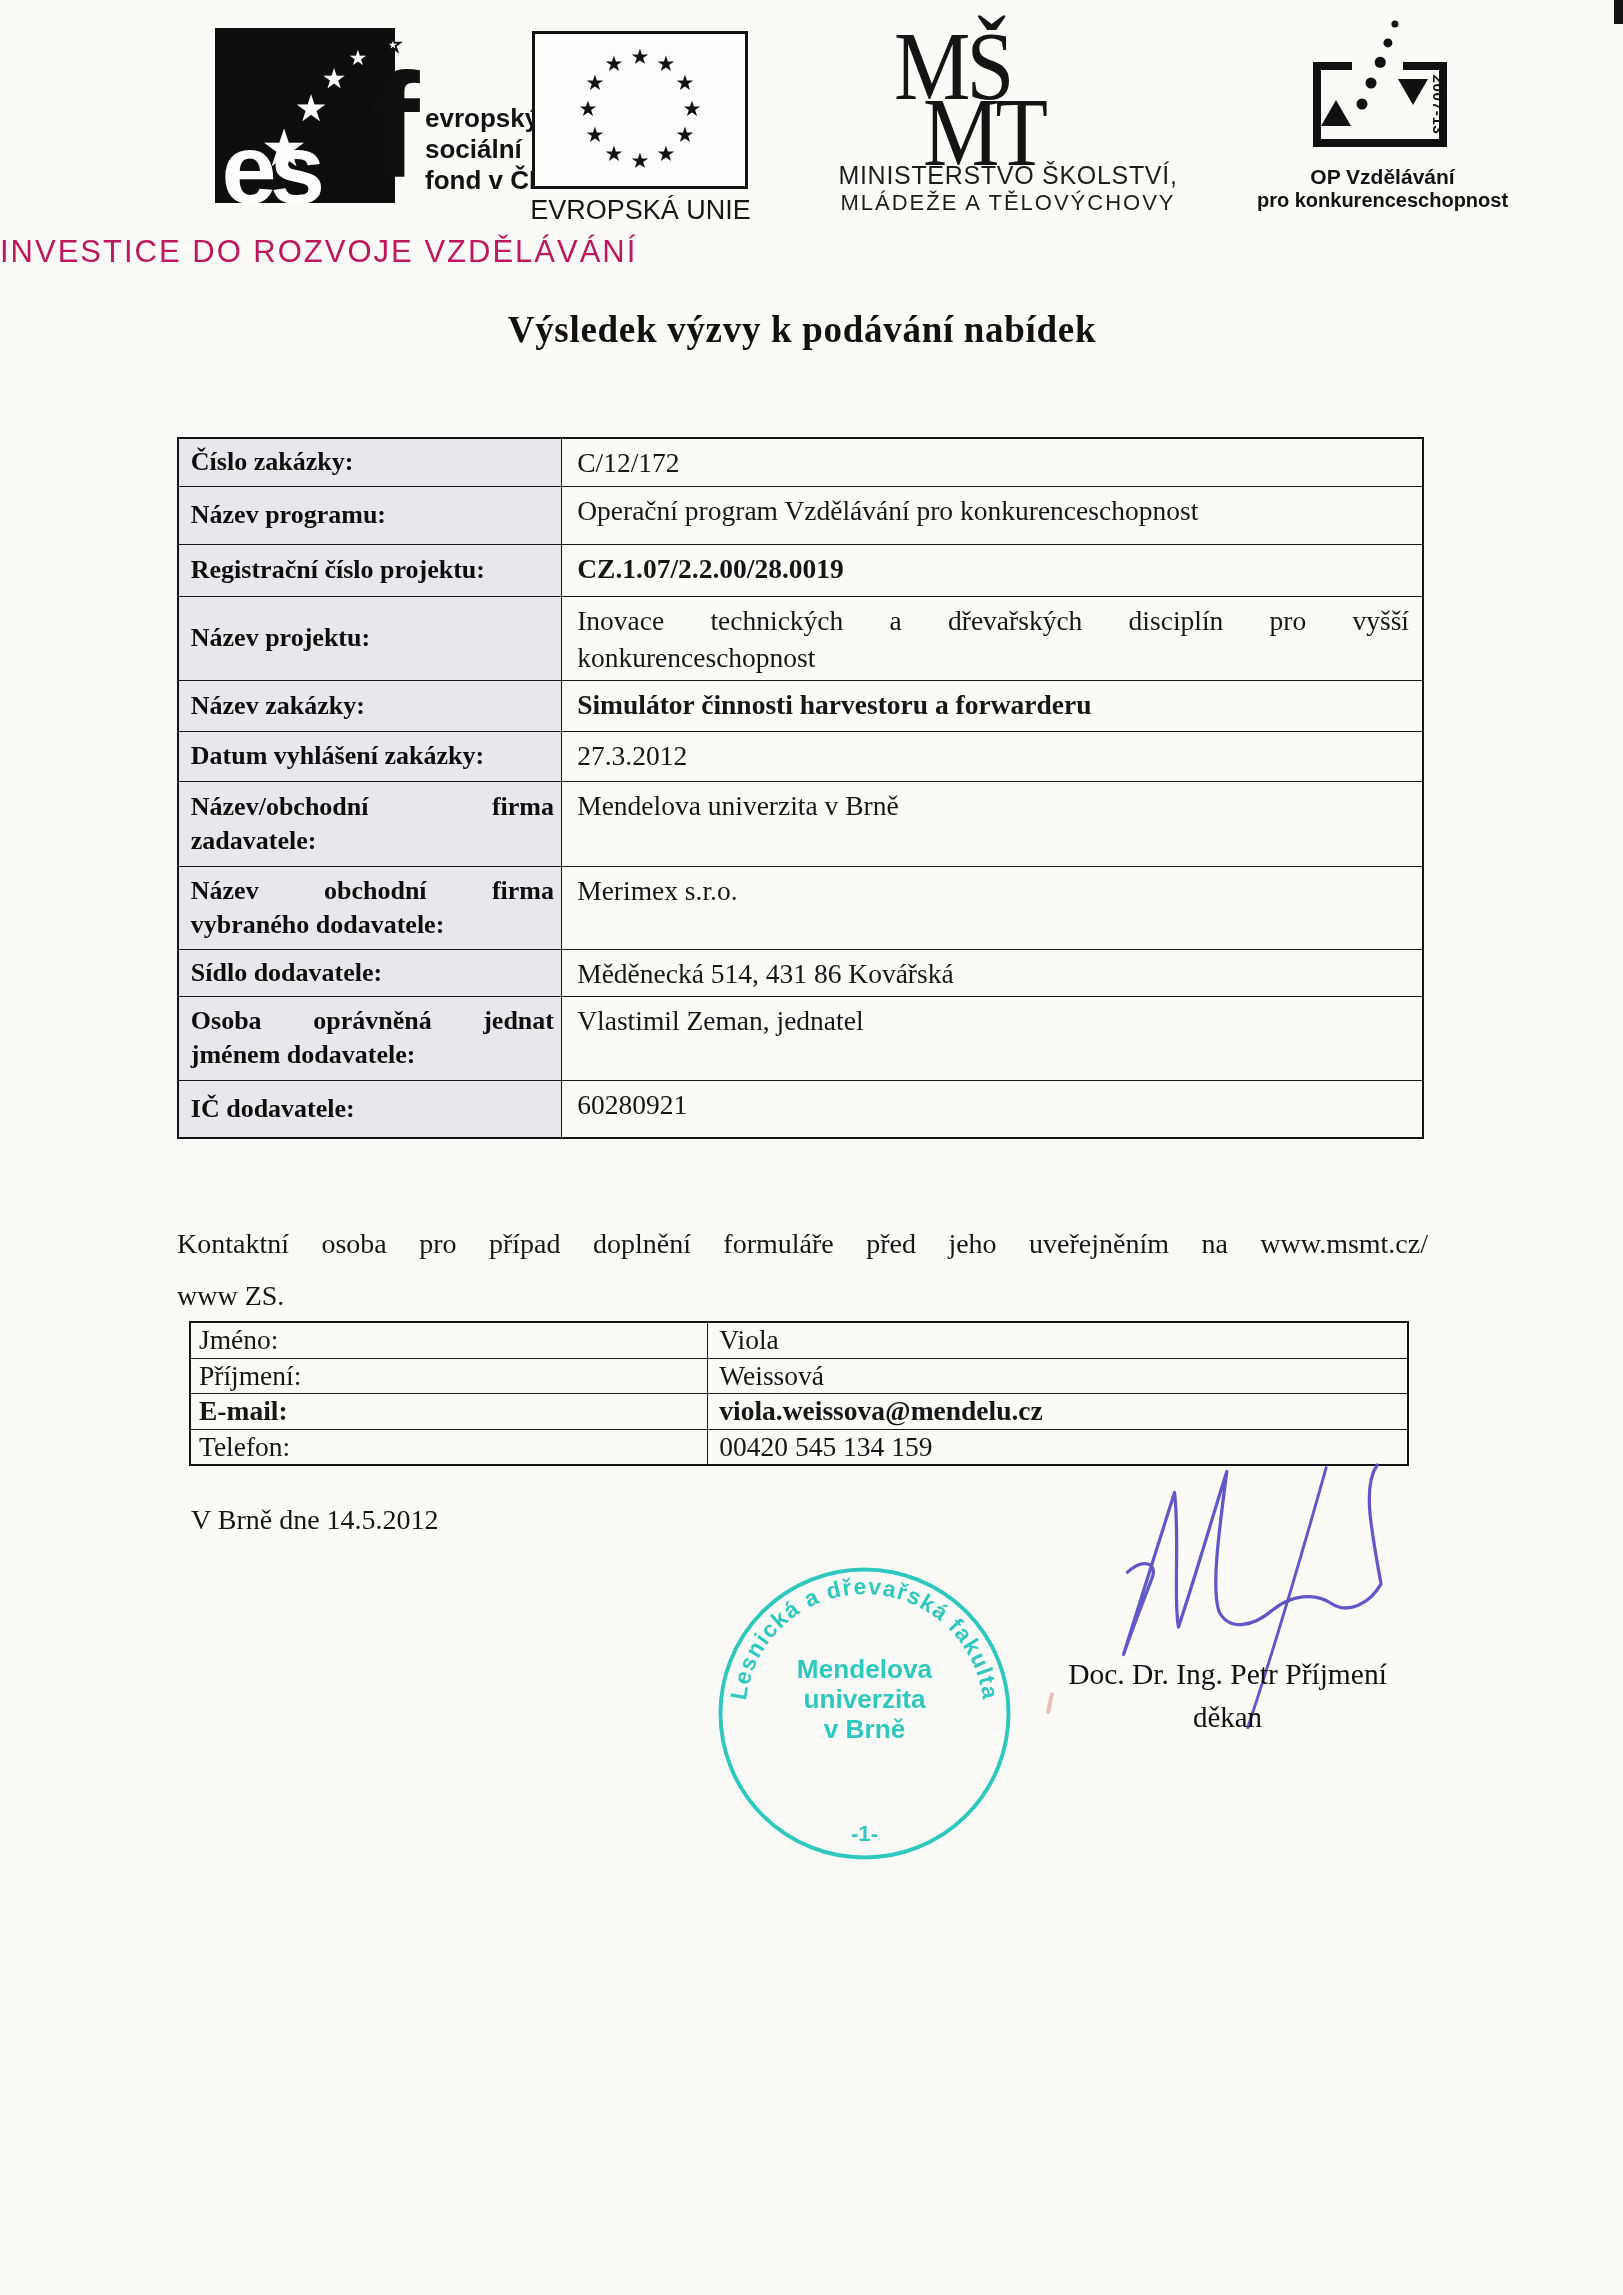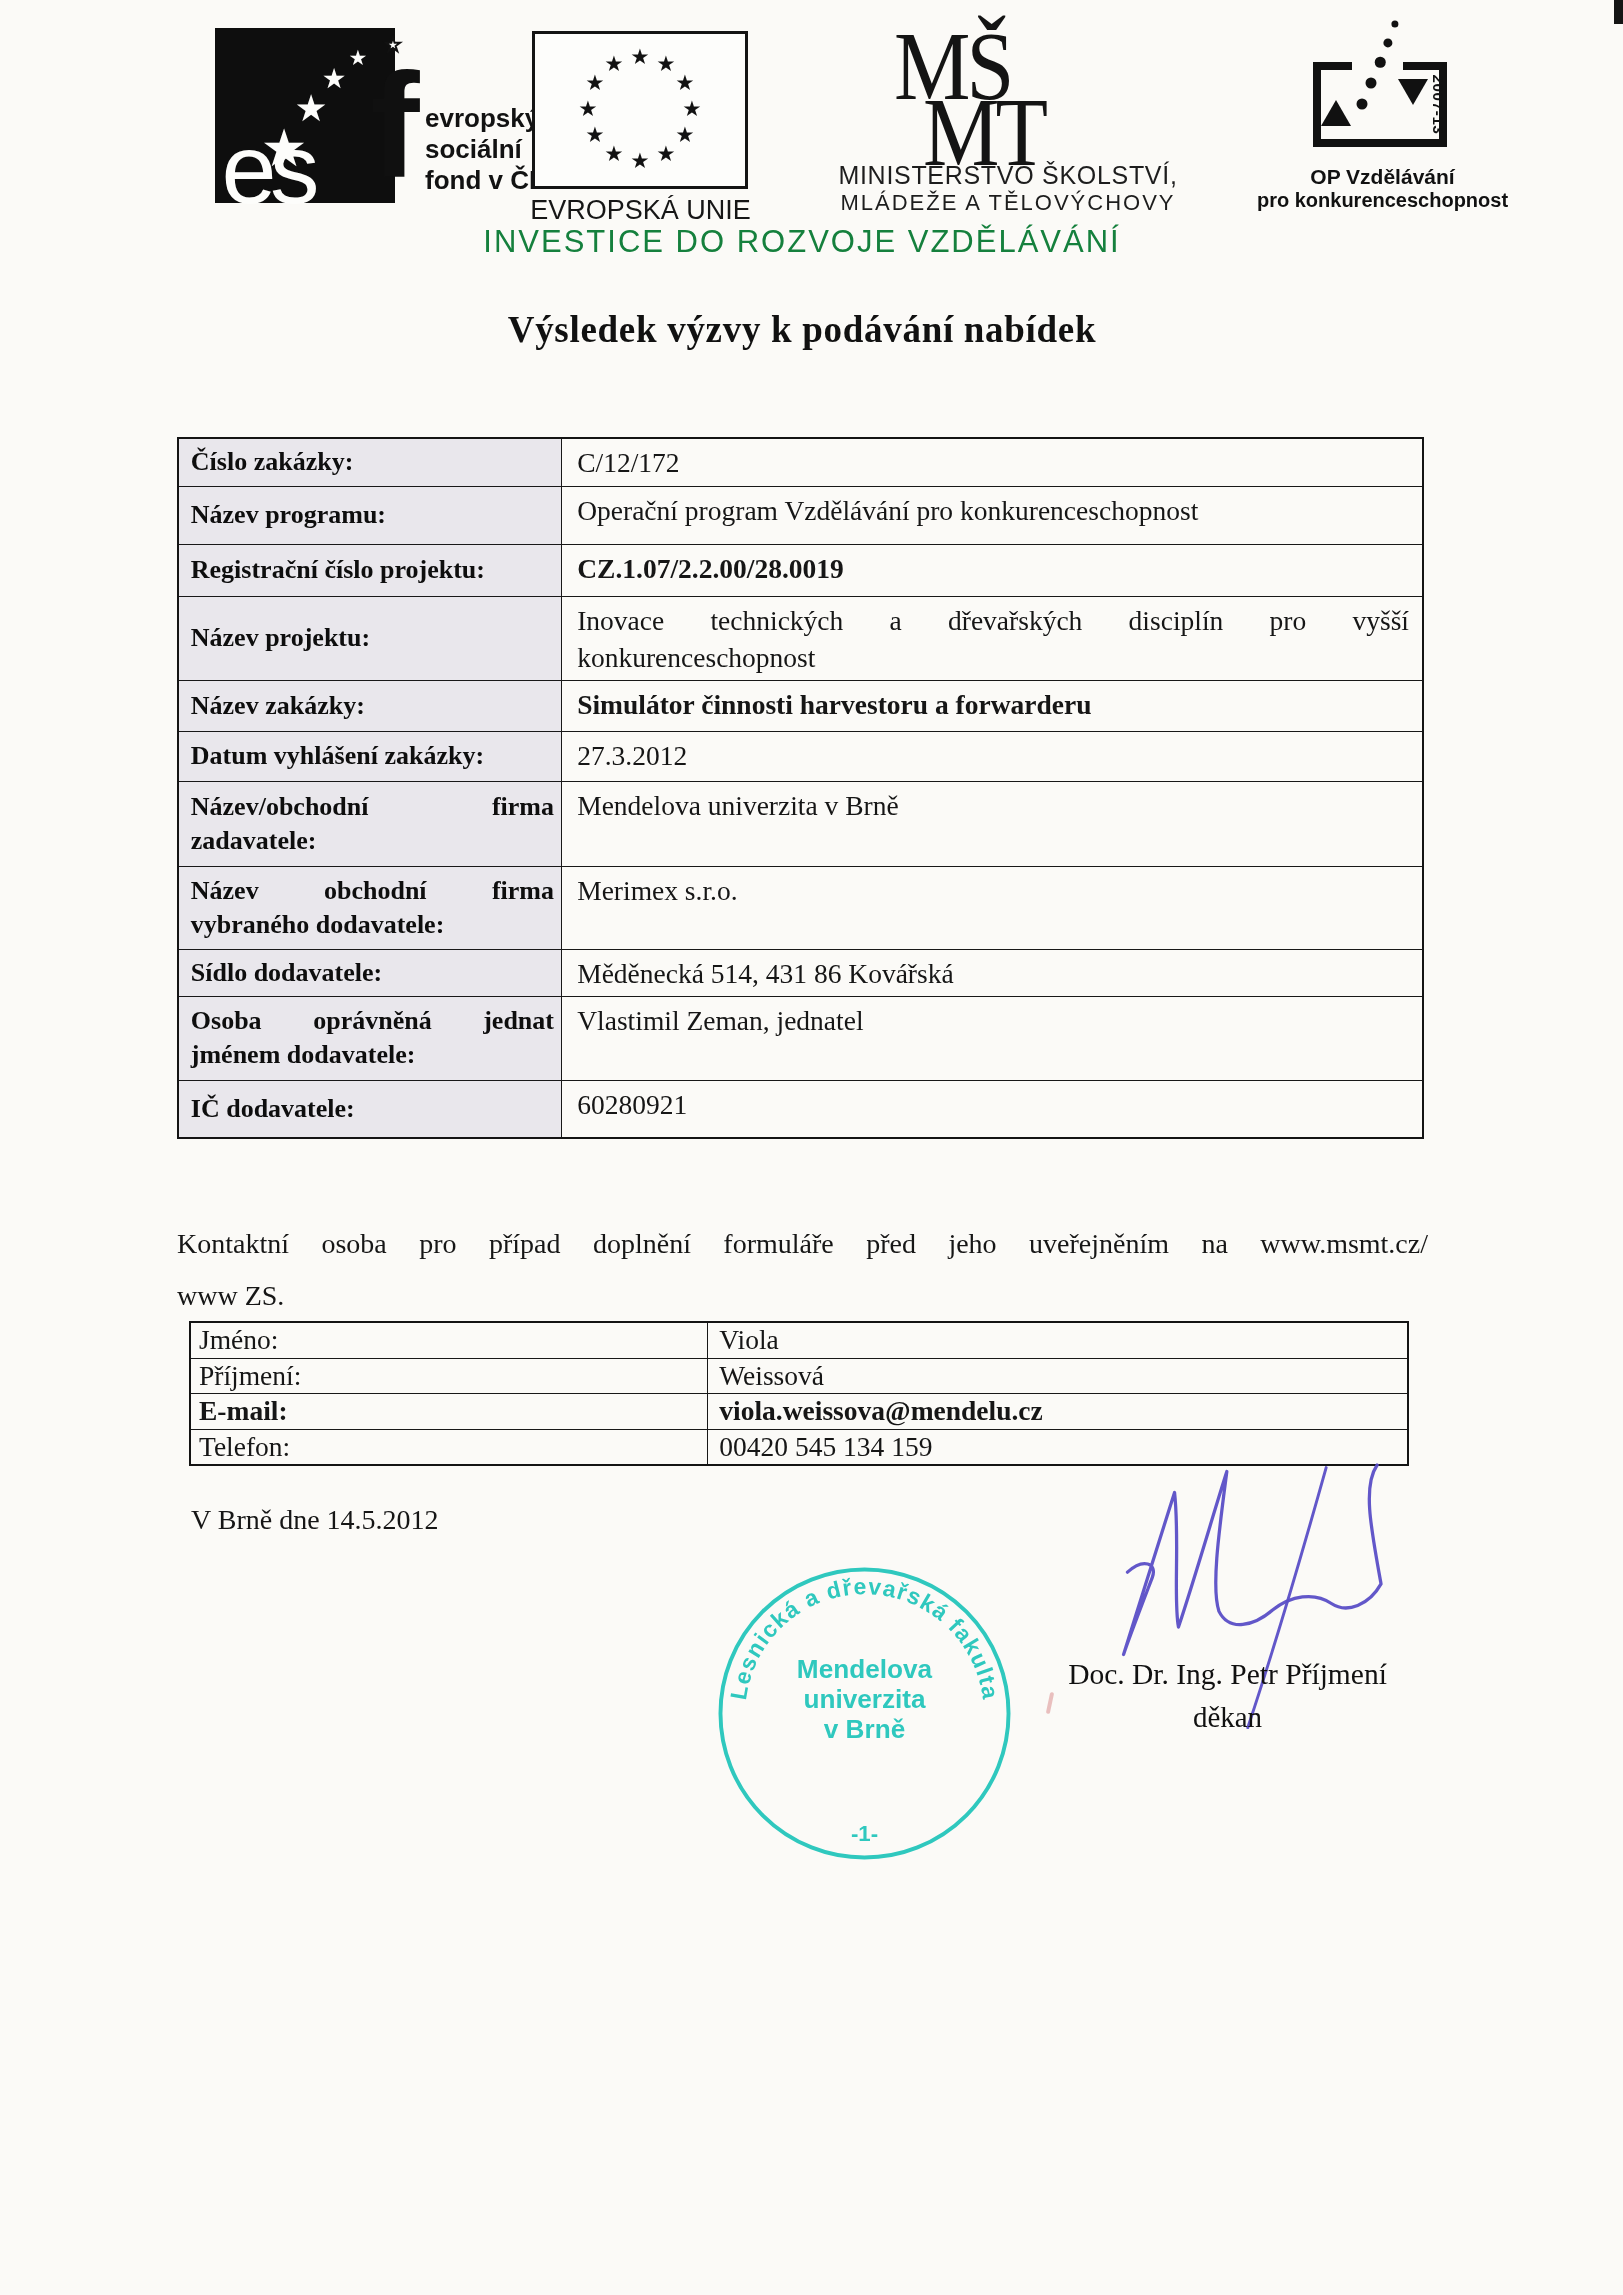--- a/index.html
+++ b/index.html
@@ -6,21 +6,21 @@
   .page{position:relative;width:1623px;height:2295px;background:#fbfaf7;overflow:hidden;
         font-family:"Liberation Serif",serif;color:#1a1a1a;}
   [data-name]{box-sizing:border-box;}
 
   
   .esf-box{position:absolute;left:215px;top:27.5px;width:180px;height:175px;background:#0e0e0e;}
   .esf-star{position:absolute;transform:translate(-50%,-50%);color:#fdfdfb;line-height:1;}
   .esf-star::before{content:"★";}
   .esf-star-edge{color:#fdfdfb;-webkit-text-stroke:2px #111;}
   .esf-es{position:absolute;left:6.5px;bottom:-15.7px;font-family:"Liberation Sans",sans-serif;
-          font-weight:normal;font-size:99px;letter-spacing:-6.5px;color:#fdfdfb;line-height:1;}
+          font-weight:bold;font-size:99px;letter-spacing:-6.5px;color:#fdfdfb;line-height:1;}
   .esf-f{position:absolute;left:370px;top:51px;font-family:"Liberation Sans",sans-serif;
          font-weight:bold;font-size:149px;line-height:1;color:#101010;}
   .esf-caption{position:absolute;left:425px;top:103px;font-family:"Liberation Sans",sans-serif;
                font-weight:bold;font-size:26px;line-height:31px;color:#121212;}
 
   .eu-box{position:absolute;left:532px;top:31px;width:216px;height:158px;border:3.3px solid #141414;background:#fdfdfb;}
   .eu-stars{position:absolute;inset:0;}
   .eu-star{position:absolute;left:50%;top:50%;font-size:21.6px;line-height:1;color:#121212;
            transform:translate(-50%,-50%) rotate(var(--a)) translateY(-52px) rotate(calc(var(--a) * -1));}
   .eu-star::before{content:"★";}
@@ -42,22 +42,22 @@
                    border-left:15px solid transparent;border-right:15px solid transparent;border-top:26px solid #111;}
   .opvk-arrow-up{position:absolute;left:0px;top:30px;width:0;height:0;
                  border-left:15px solid transparent;border-right:15px solid transparent;border-bottom:26px solid #111;}
   .opvk-years{position:absolute;right:-30px;top:26px;font-family:"Liberation Sans",sans-serif;
               font-weight:bold;font-size:15px;letter-spacing:0.7px;transform:rotate(90deg);color:#111;}
   .opvk-caption{position:absolute;left:1245px;top:164px;width:275px;text-align:center;
                 font-family:"Liberation Sans",sans-serif;font-weight:bold;color:#111;}
   .opvk-caption .l1{font-size:21px;line-height:25px;}
   .opvk-caption .l2{font-size:20px;line-height:23.6px;}
 
-  .investice{position:absolute;left:0;top:224px;width:1604px;text-align:center;
-             font-family:"Liberation Sans",sans-serif;font-size:31px;letter-spacing:2px;color:#15803d;}
+  .investice{position:absolute;left:0;top:234px;width:1604px;text-align:left;
+             font-family:"Liberation Sans",sans-serif;font-size:31px;letter-spacing:2px;color:#be185d;}
 
   .doc-title{position:absolute;left:0;top:308px;width:1604px;text-align:center;
              font-weight:bold;font-size:37px;letter-spacing:0.7px;color:#111;}
 
   
   .t1{position:absolute;left:177px;top:437px;width:1247px;border-collapse:collapse;table-layout:fixed;
       border:2px solid #141414;}
   .t1 td{border:1.3px solid #181818;}
   .t1 .lbl{width:383px;background:#e9e7ec;font-weight:bold;font-size:26px;line-height:34px;
            padding:3.9px 6.5px 3.9px 11.8px;text-align:justify;vertical-align:middle;color:#0e0e0e;font-family:Liberation Serif, serif;}

